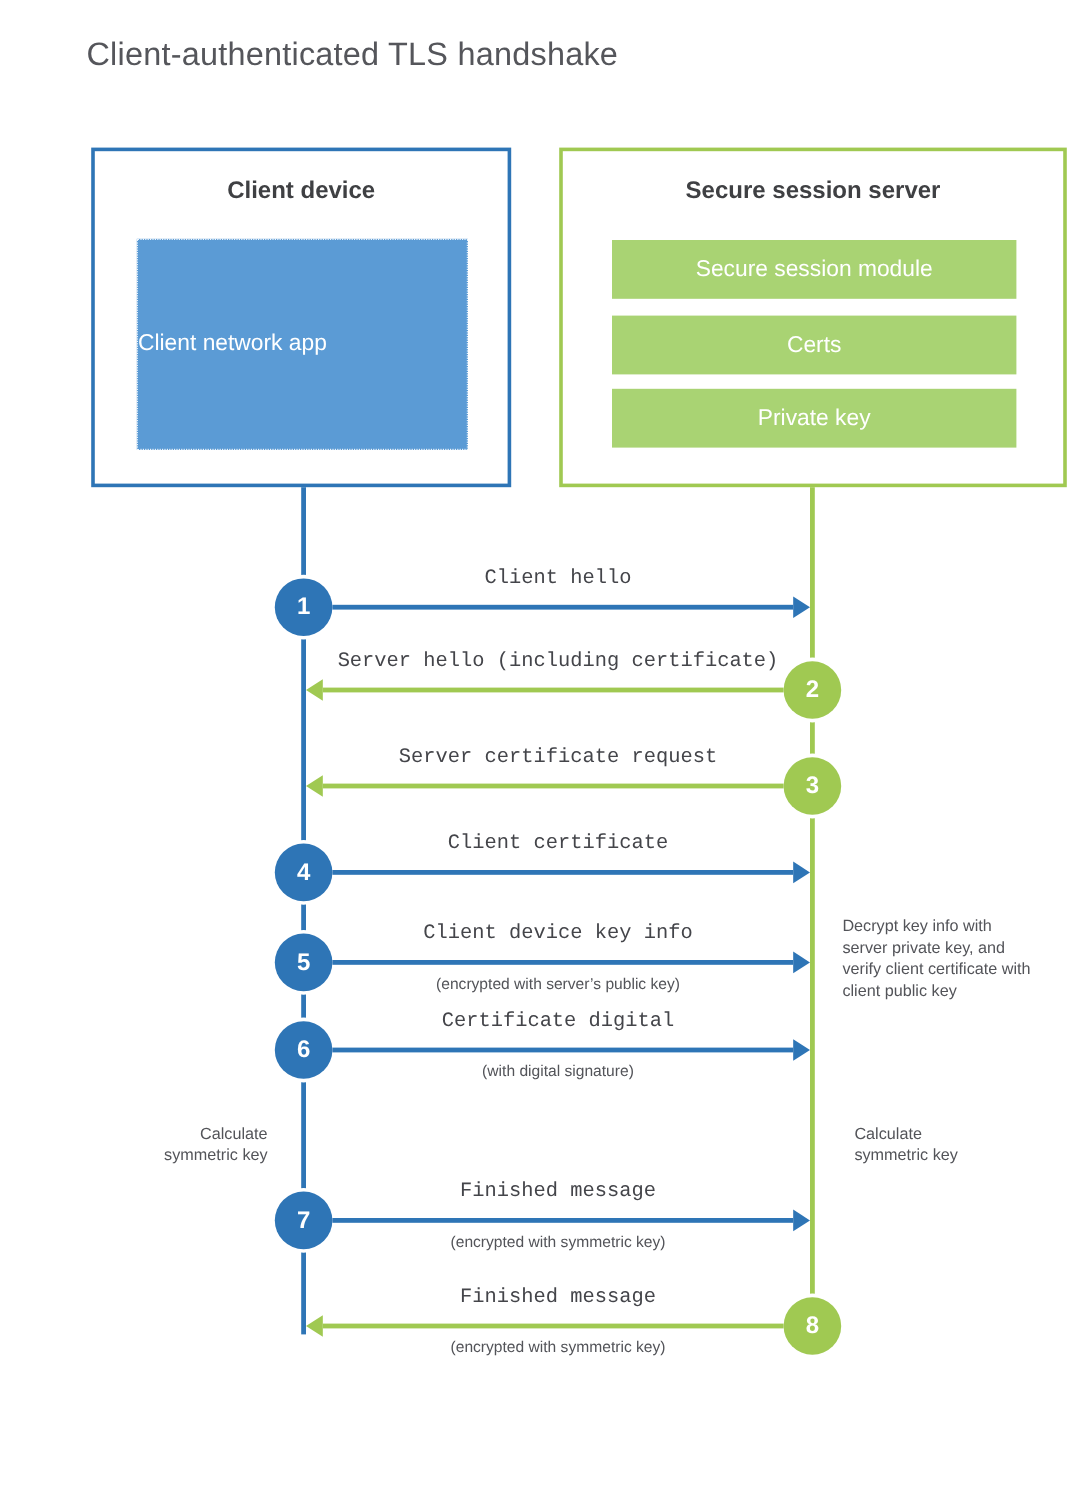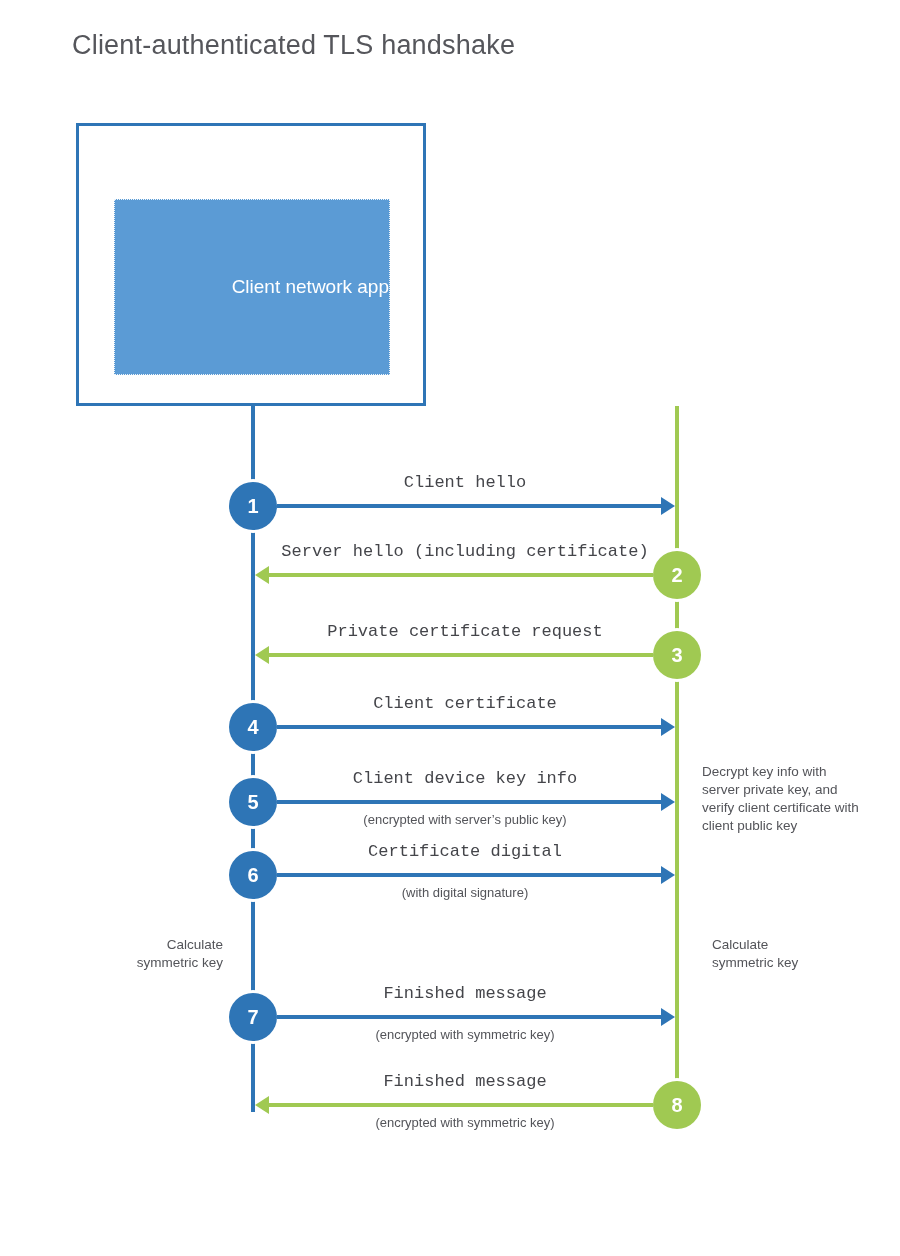--- a/index.html
+++ b/index.html
@@ -17,21 +17,21 @@
   .canvas{position:relative;width:900px;height:1256px;background:#fff;overflow:hidden;margin-left:36px;}
 
   .diagram-title{position:absolute;left:36px;top:30px;font-size:27px;font-weight:400;color:var(--ink-title);letter-spacing:.2px;}
 
   
   .actor-box{position:absolute;top:123px;height:283px;background:#fff;}
   .actor-box.client{left:40px;width:350px;border:3px solid var(--blue);}
   .actor-box.server{left:430px;width:423px;border:3px solid var(--green);}
   .actor-title{margin-top:22px;text-align:center;font-size:20px;font-weight:700;color:var(--ink-heading);}
   .client-app{position:absolute;left:35px;top:73px;width:276px;height:176px;background:var(--blue-light);
-    border:1px dotted rgba(255,255,255,.9);display:flex;align-items:center;justify-content:flex-end;text-align:center;}
+    border:1px dotted rgba(255,255,255,.9);display:flex;align-items:center;justify-content:flex-start;text-align:center;}
   .client-app span{color:#fff;font-size:19px;line-height:28px;max-width:170px;}
   .server-bar{position:absolute;left:41px;width:337px;height:49px;background:var(--green-light);
     color:#fff;font-size:19px;text-align:center;line-height:49px;}
   .server-bar.b0{top:74px;}
   .server-bar.b1{top:137px;}
   .server-bar.b2{top:198px;}
 
   
   .lifeline{position:absolute;top:406px;width:4px;}
   .lifeline.blue{left:215px;height:706px;background:var(--blue);}
@@ -62,25 +62,32 @@
   .note-calc-right{left:676px;top:936px;width:120px;text-align:left;}
 </style>
 </head>
 <body>
 
 <div class="canvas">
 
   <h1 class="diagram-title">Client-authenticated TLS handshake</h1>
 
   <div class="actor-box client">
+    <div class="actor-title">Client device</div>
     <div class="client-app">
       <span>Client network app</span>
     </div>
   </div>
 
+  <div class="actor-box server">
+    <div class="actor-title">Secure session server</div>
+    <div class="server-bar b0">Secure session module</div>
+    <div class="server-bar b1">Certs</div>
+    <div class="server-bar b2">Private key</div>
+  </div>
 
   <div class="lifeline blue"></div>
   <div class="lifeline green"></div>
 
   <div class="step blue" style="top:506px">
     <div class="badge">
         <span>1</span>
       </div>
     <div class="arrow">
         <span class="head"></span>
@@ -98,21 +105,21 @@
     <div class="msg-label">Server hello (including certificate)</div>
   </div>
 
   <div class="step green" style="top:655px">
     <div class="badge">
         <span>3</span>
       </div>
     <div class="arrow">
         <span class="head"></span>
       </div>
-    <div class="msg-label">Private certificate request</div>
+    <div class="msg-label">Server certificate request</div>
   </div>
 
   <div class="step blue" style="top:727px">
     <div class="badge">
         <span>4</span>
       </div>
     <div class="arrow">
         <span class="head"></span>
       </div>
     <div class="msg-label">Client certificate</div>

